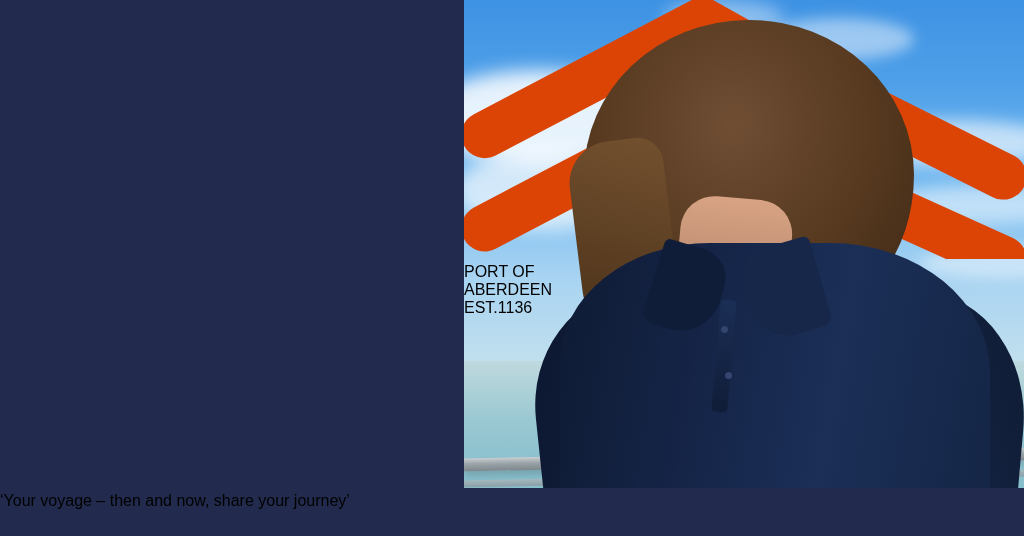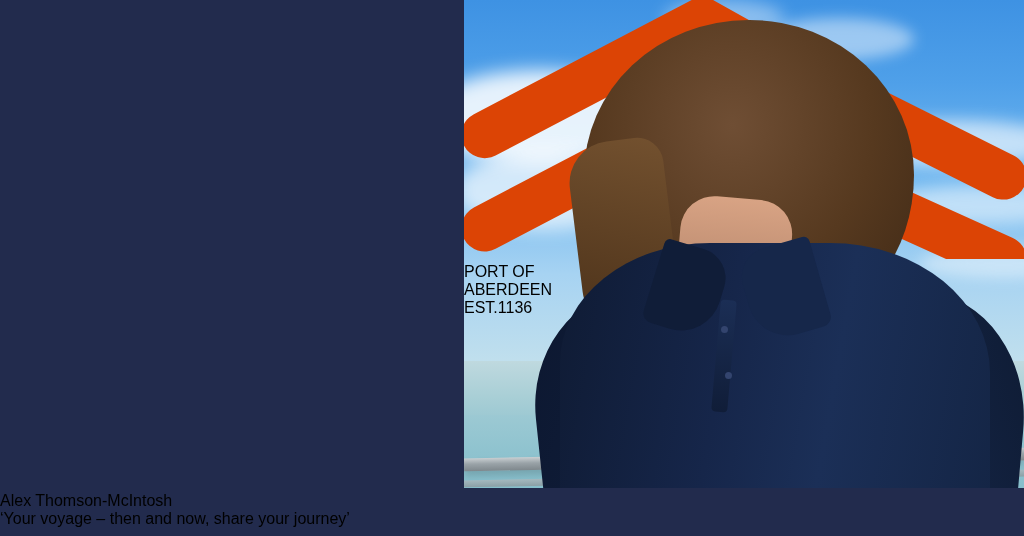--- a/index.html
+++ b/index.html
@@ -300,21 +300,20 @@
     <svg class="swoosh-svg" width="1024" height="488" viewBox="0 0 1024 488">
 
       <path d="M0,0 L683,0 C600,150 520,330 470,488 L0,488 Z" fill="#222B4D"></path>
 
       <path d="M683,0 L702,0 C618,152 540,332 492,488 L470,488 C520,330 600,150 683,0 Z" fill="#FFFFFF"></path>
     </svg>
   </div>
 
   <div class="content">
 
-    <div class="name">Alex Thomson-McIntosh</div>
 
     <div class="quote">
       <span>‘Your voyage – then and now,</span>
       <span>share your journey’</span>
     </div>
 
   </div>
 
 </div>
 

